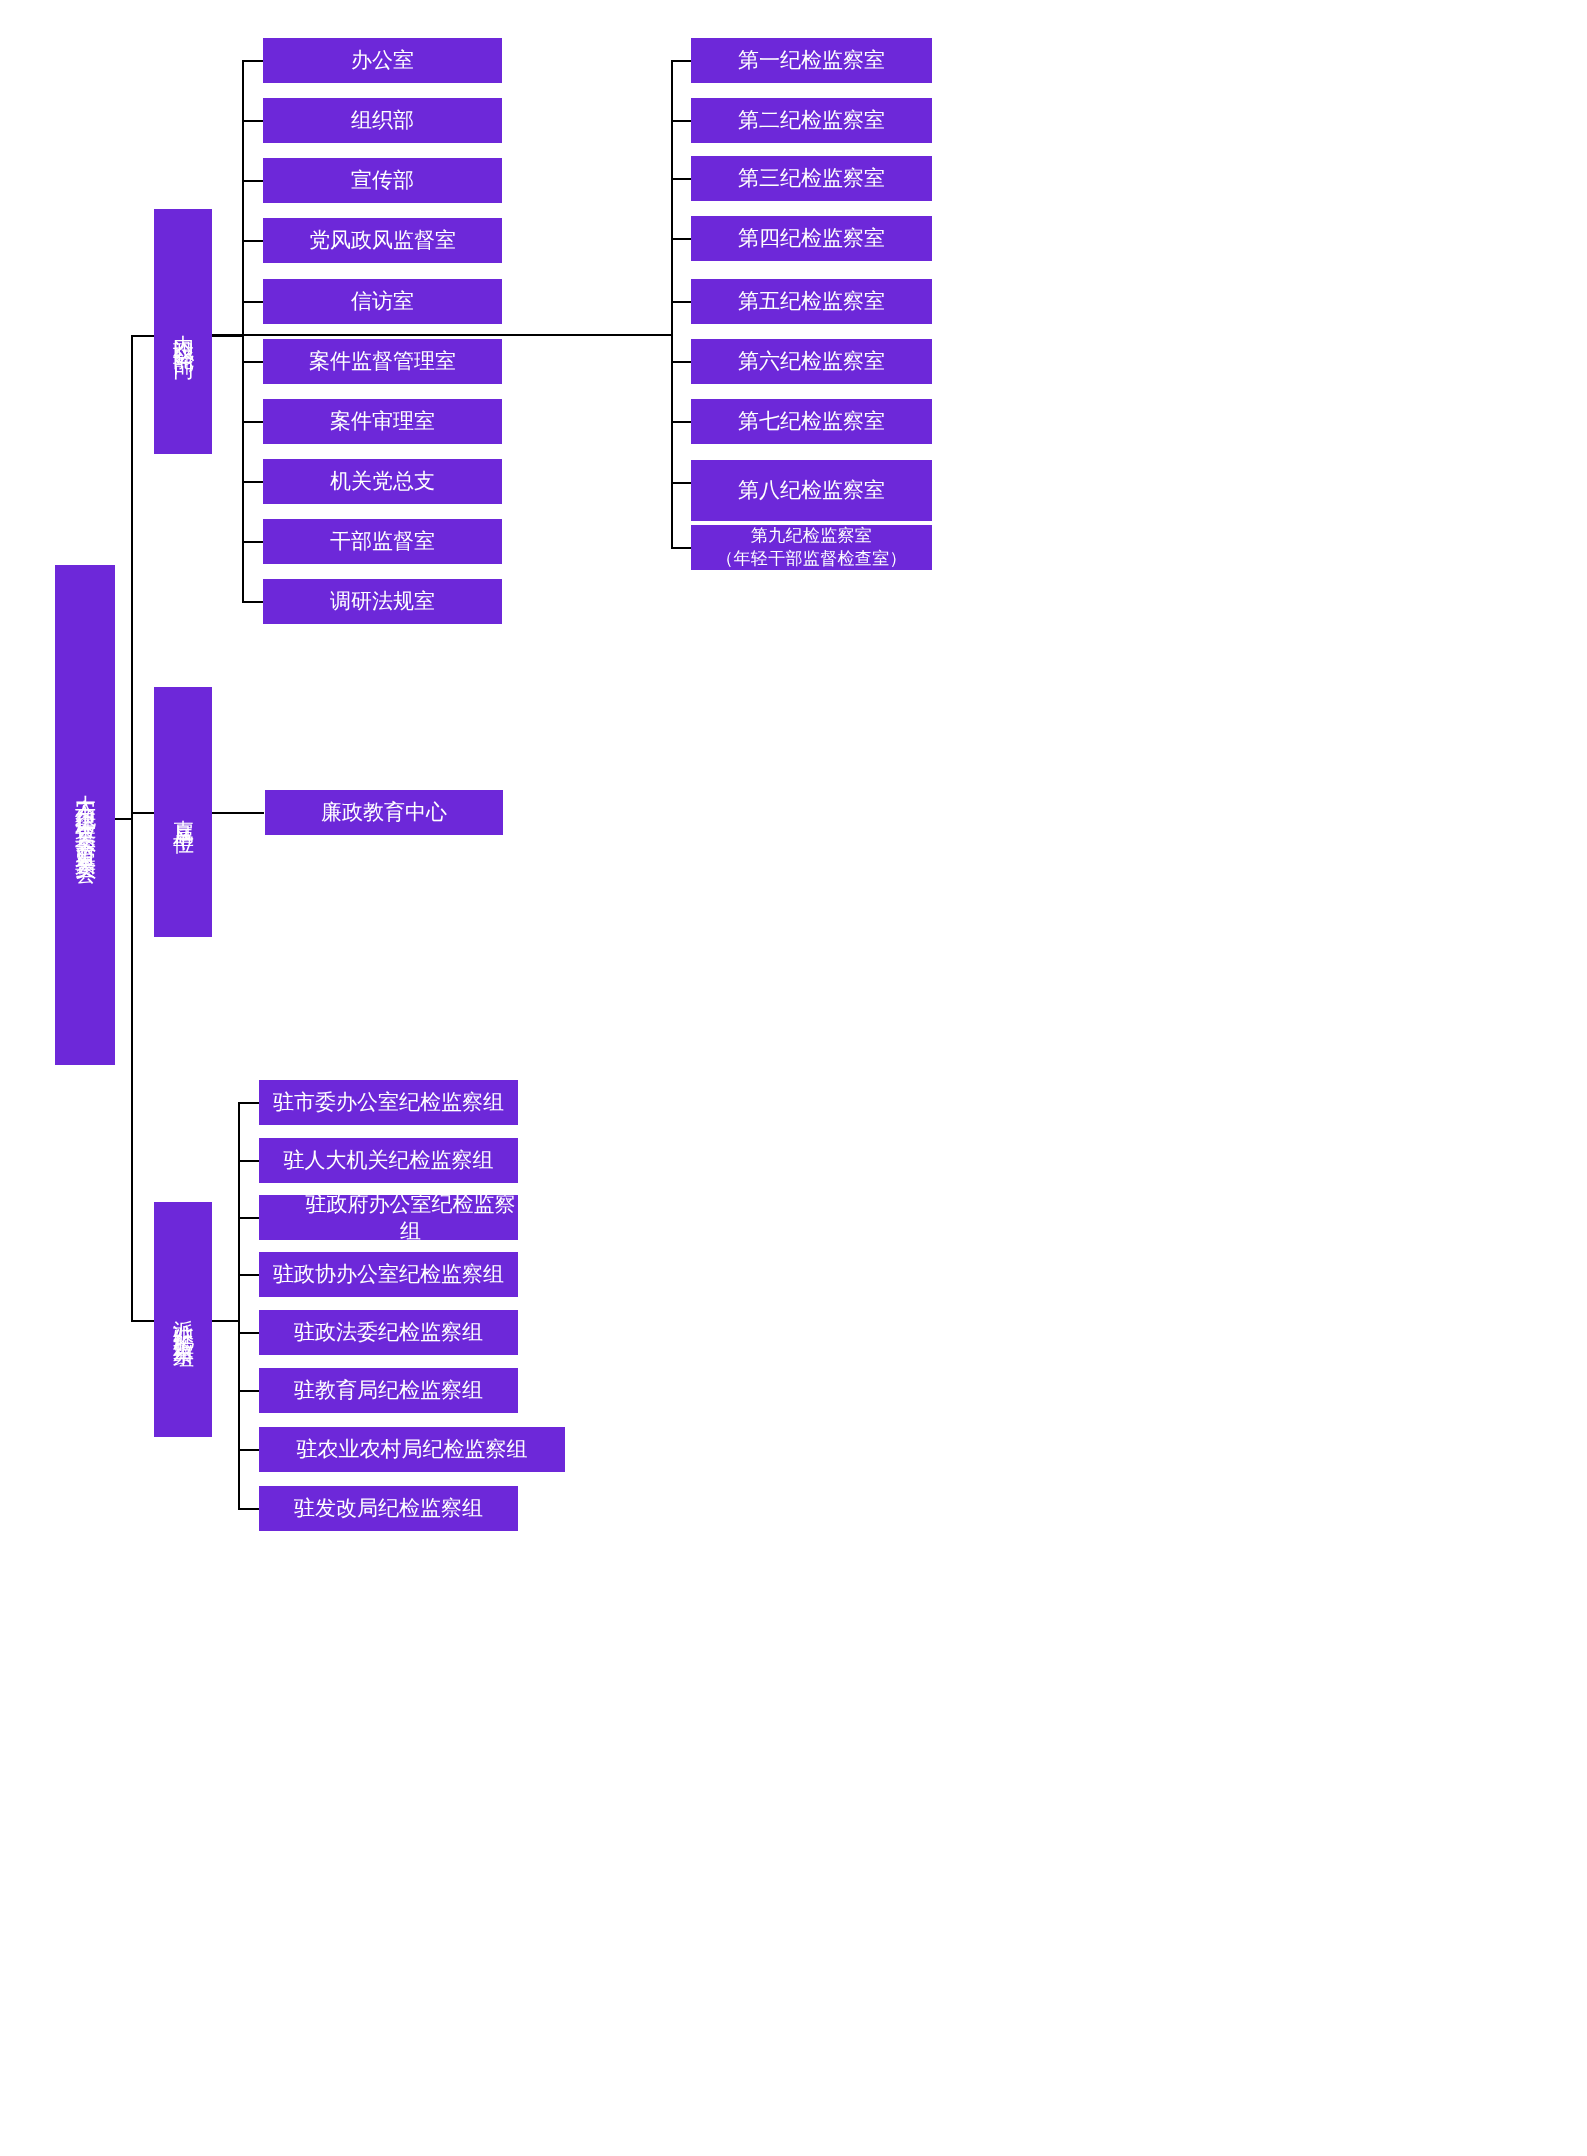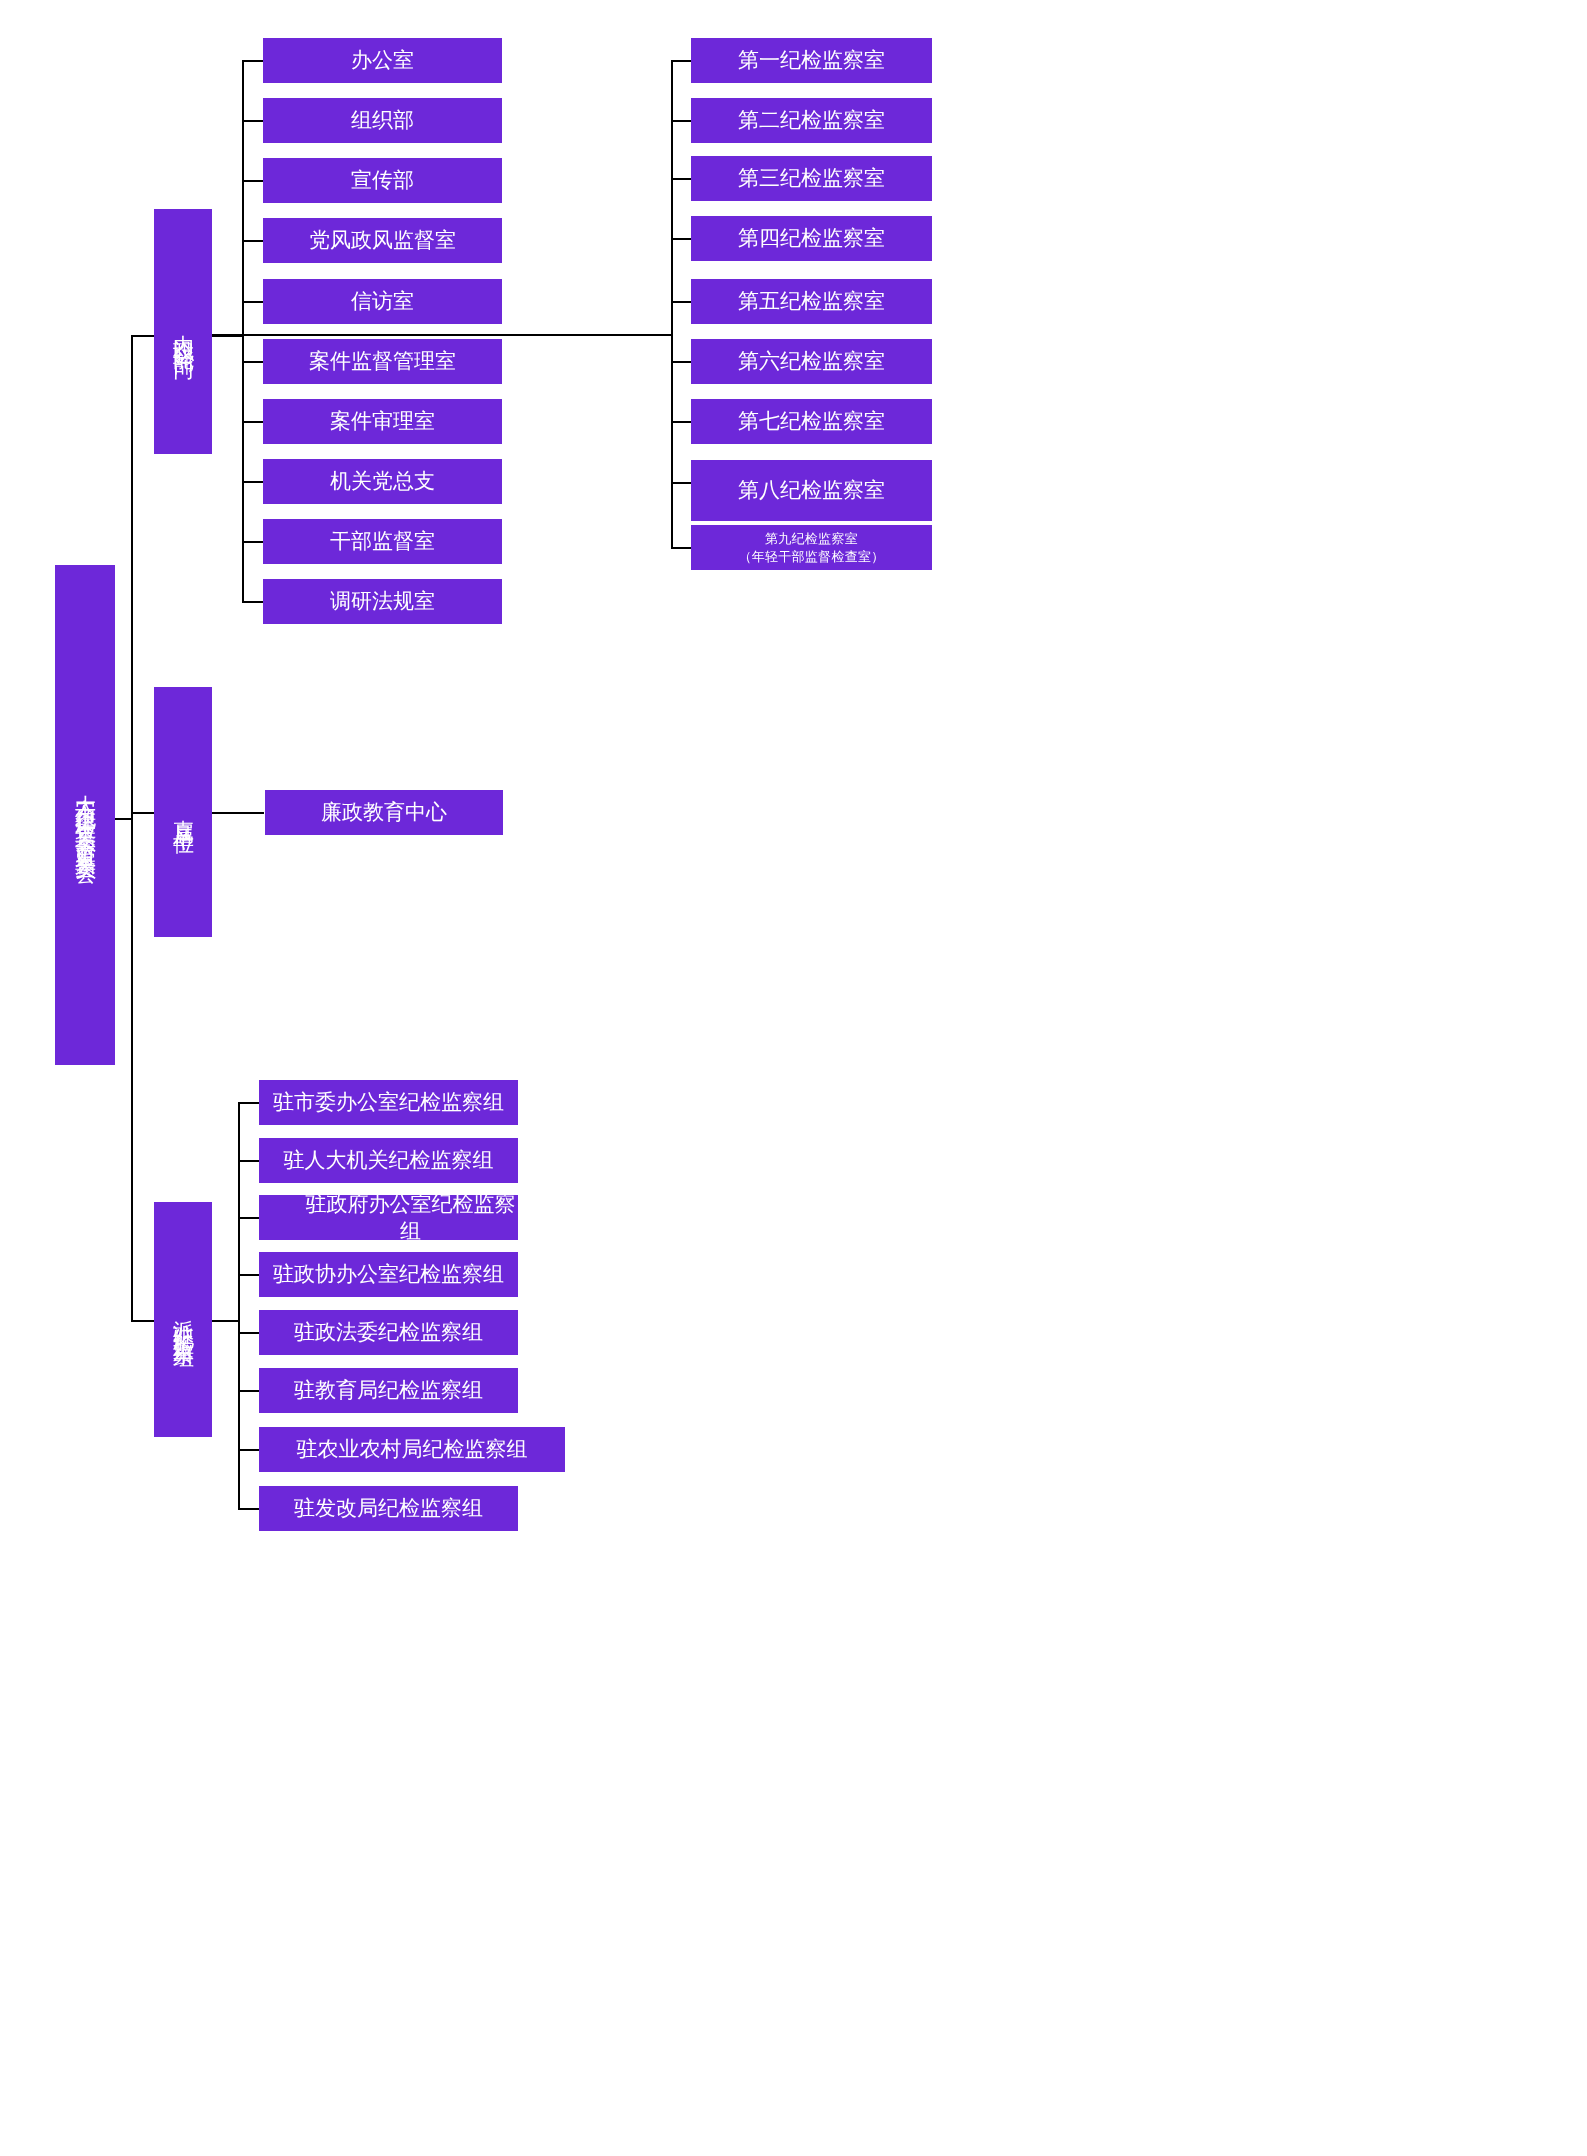--- a/index.html
+++ b/index.html
@@ -38,21 +38,21 @@
   .root {
     font-size: 21px;
   }
   .group {
     font-size: 21px;
   }
   .leaf {
     font-size: 21px;
   }
   .leaf-small {
-    font-size: 13px;
+    font-size: 17px;
     line-height: 1.35;
     letter-spacing: 0.02em;
   }
   .conn {
     position: absolute;
     background: #000000;
   }
   .conn.h { height: 2px; }
   .conn.v { width: 2px; }
 </style>

